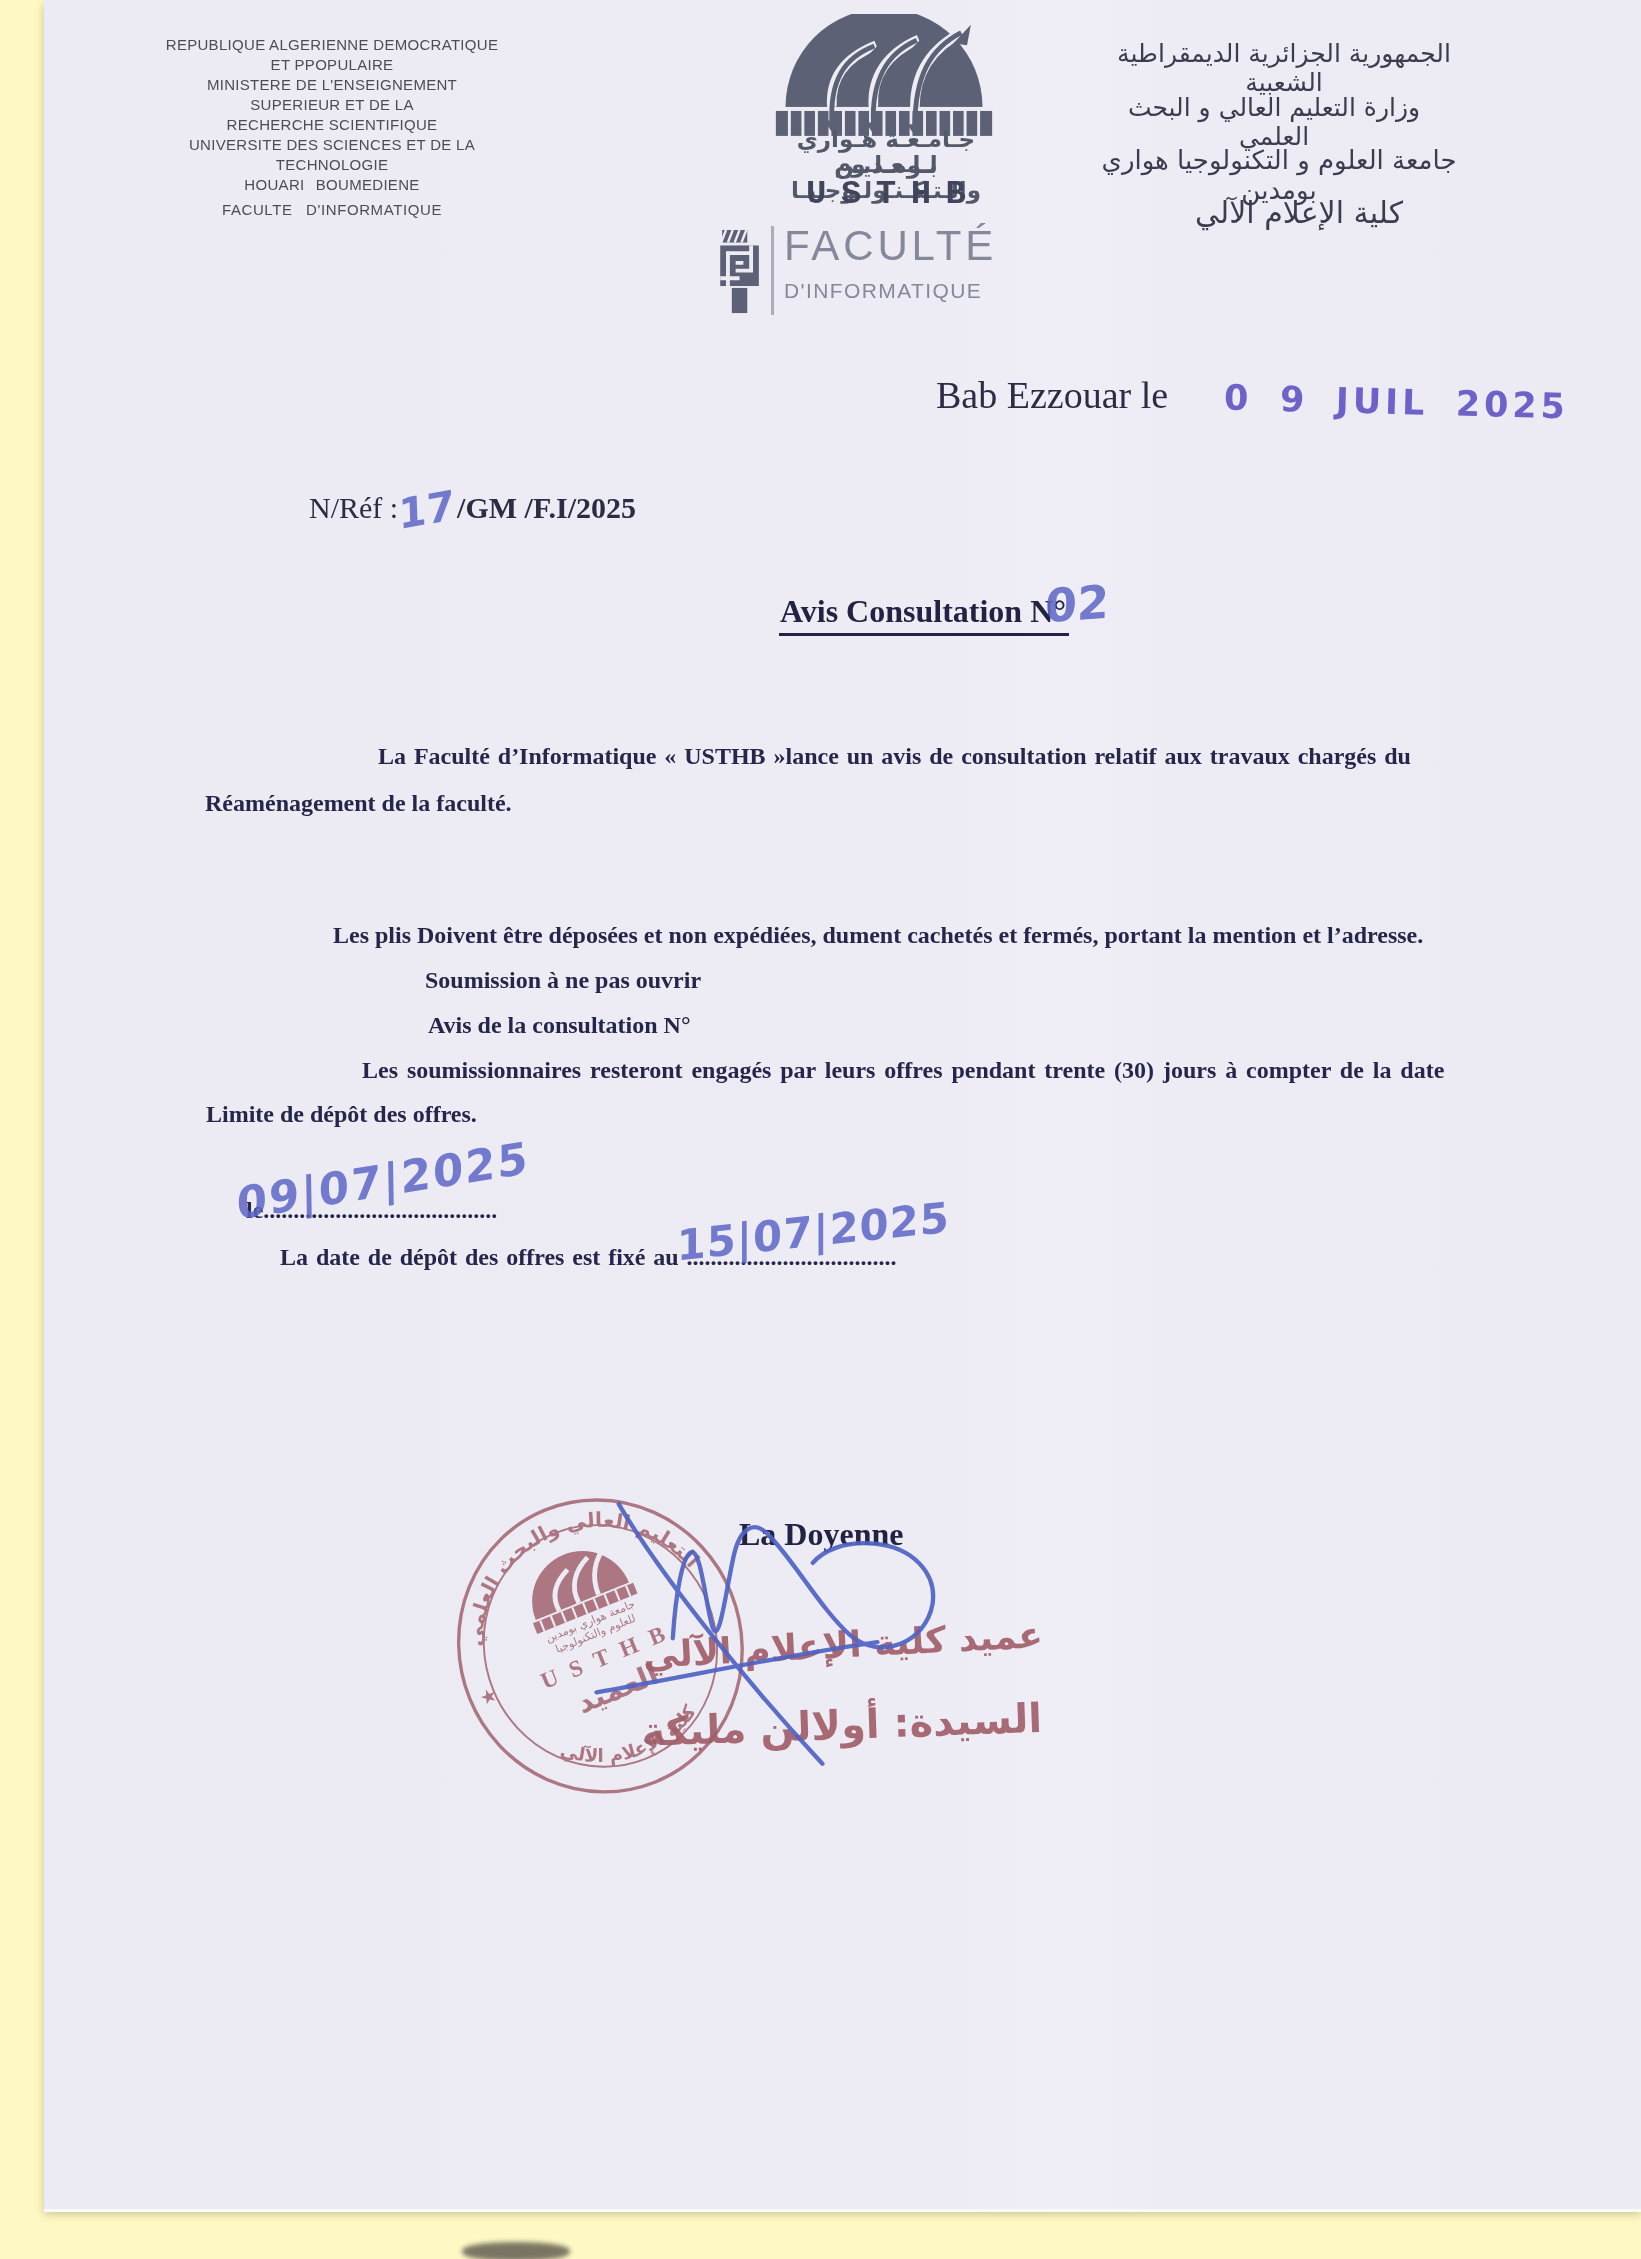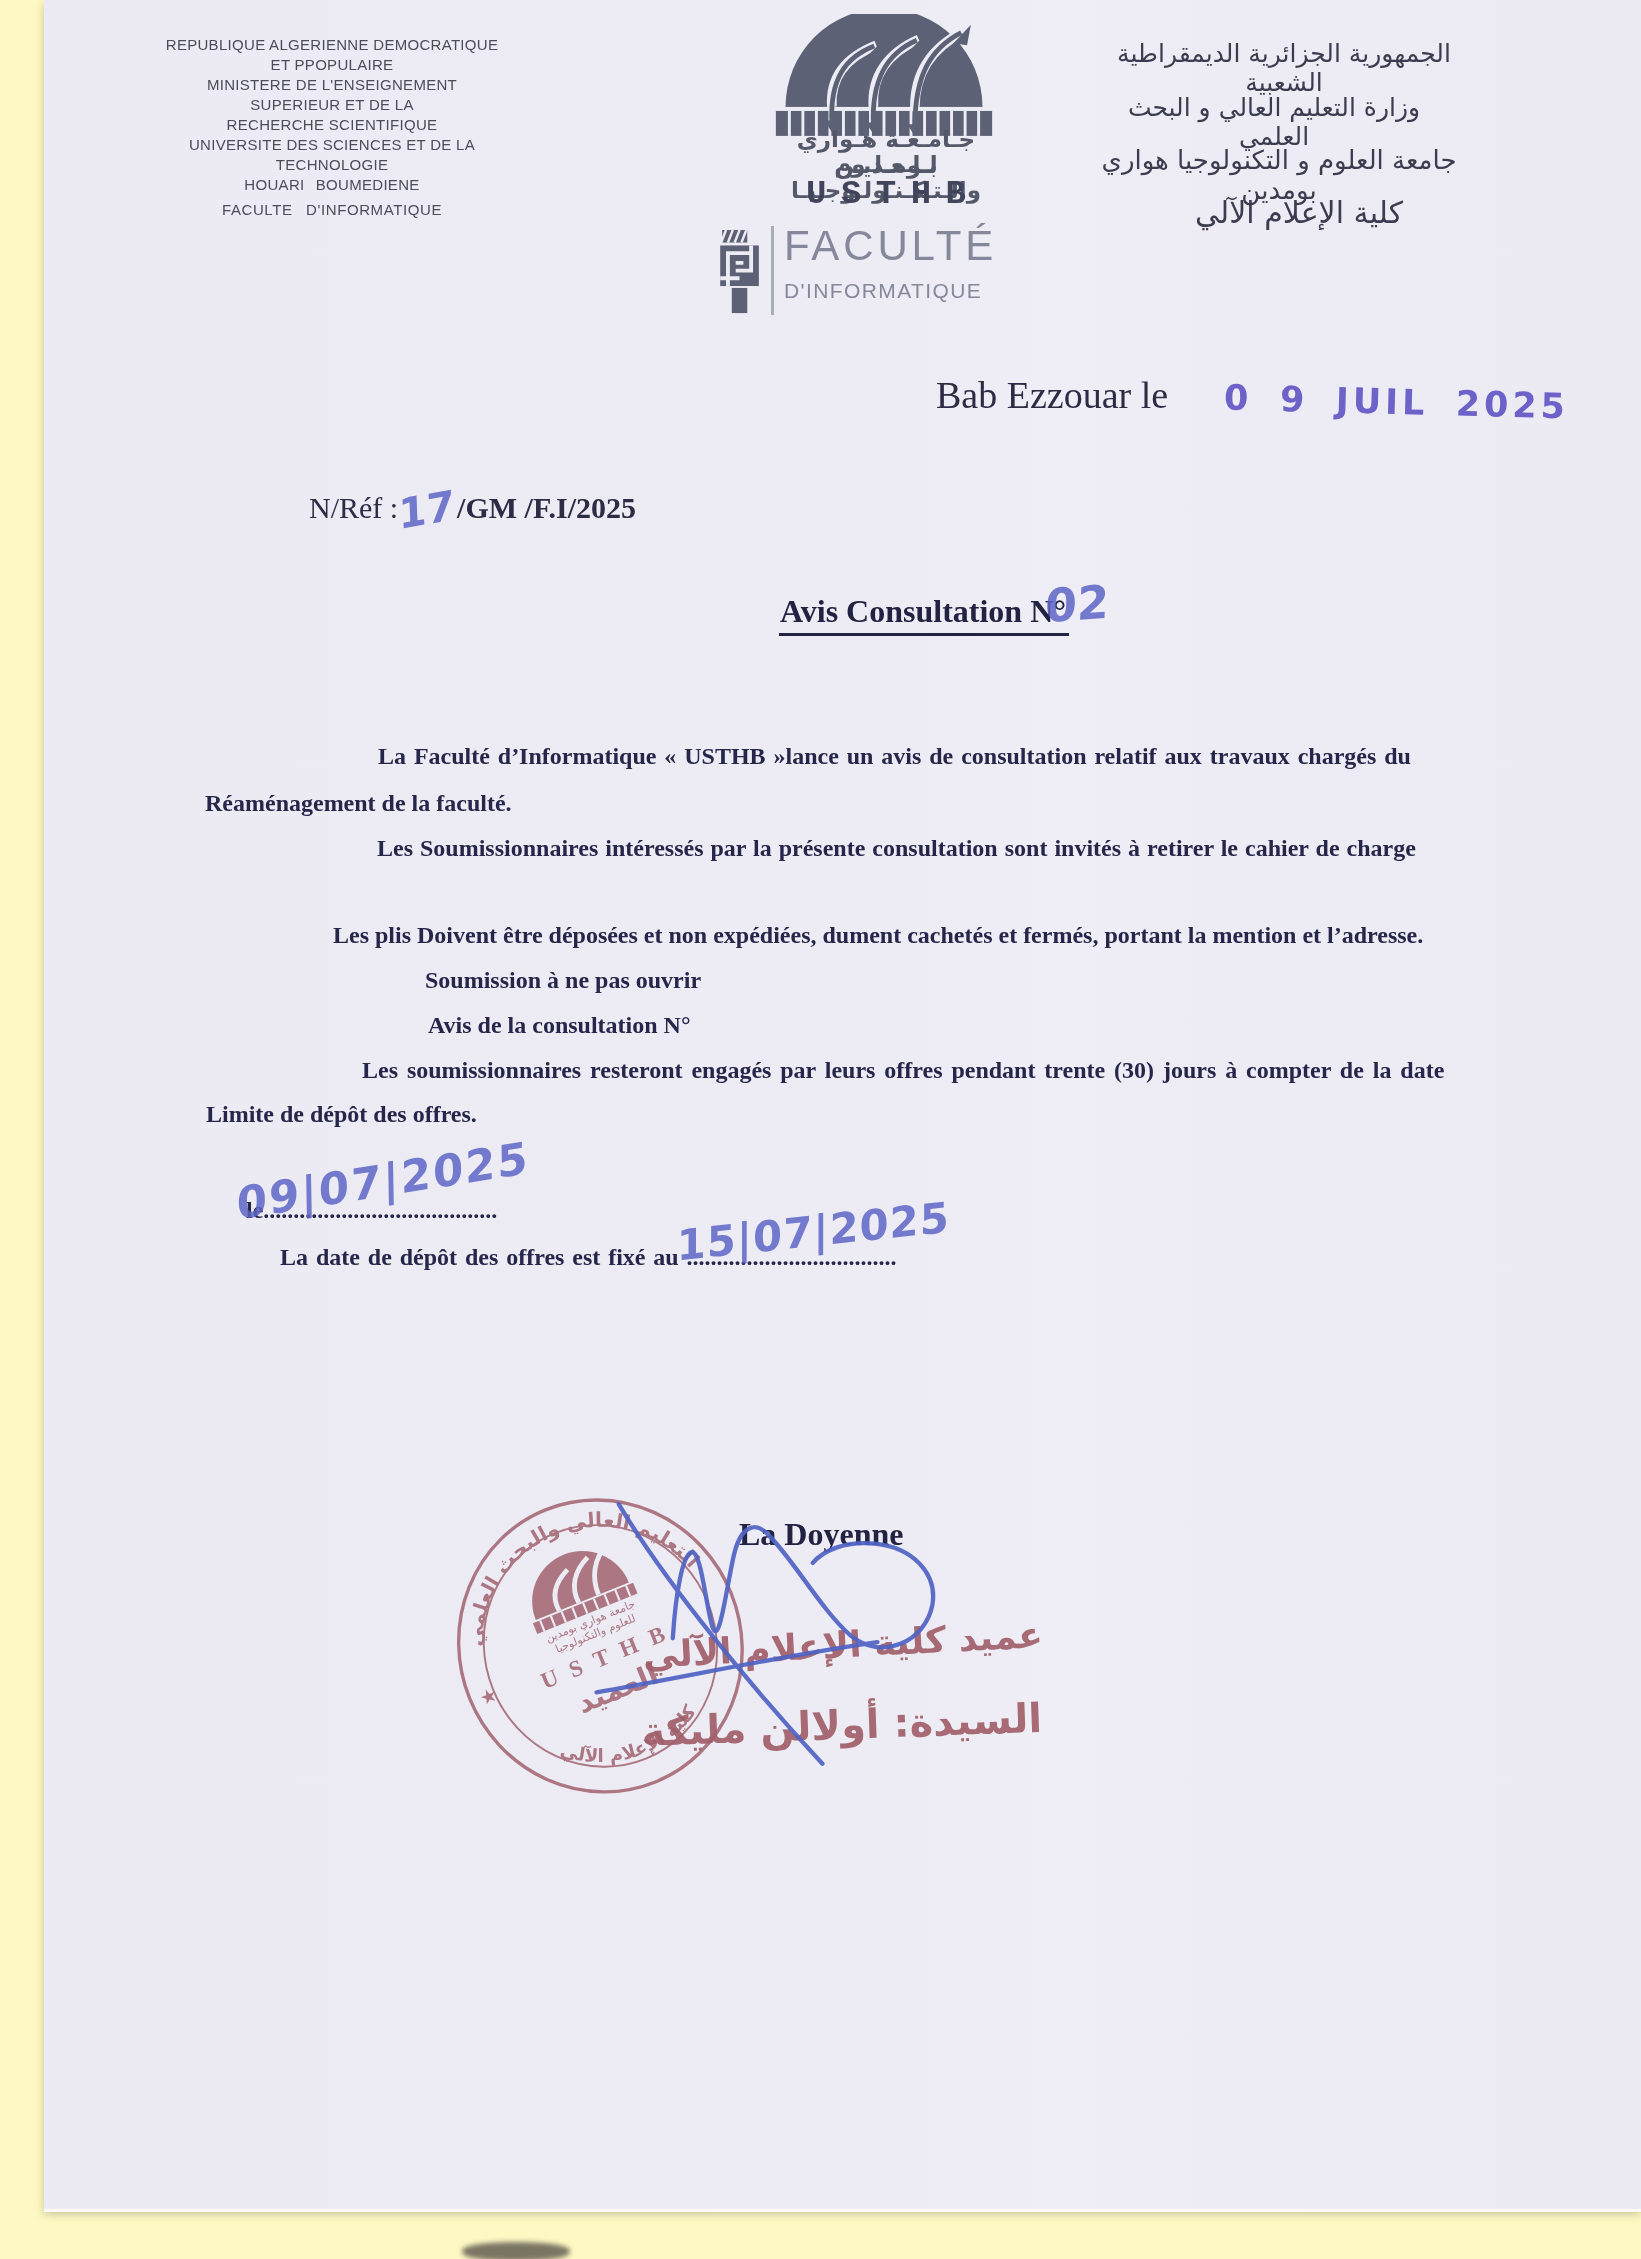--- a/index.html
+++ b/index.html
@@ -153,21 +153,20 @@
   <div class="place">Bab Ezzouar le</div>
   <div class="datestamp">0 9 JUIL 2025</div>
 
   <div class="refline"><span>N/Réf :</span><span class="hand ref-hand">17</span><span class="ref-num">/GM /F.I/2025</span></div>
 
   <div class="doc-title">Avis Consultation N°</div>
   <div class="hand title-hand">02</div>
 
   <div class="bl bl1">La Faculté d’Informatique « USTHB »lance un avis de consultation relatif aux travaux chargés du</div>
   <div class="bl bl2">Réaménagement de la faculté.</div>
-  <div class="bl bl3">Les Soumissionnaires intéressés par la présente consultation sont invités à retirer le cahier de charge</div>
   <div class="bl bl5">Les plis  Doivent être déposées et non expédiées, dument cachetés et fermés, portant la mention et l’adresse.</div>
   <div class="bl bl6">Soumission à ne pas ouvrir</div>
   <div class="bl bl7">Avis de la consultation N°</div>
   <div class="bl bl8">Les soumissionnaires resteront engagés par leurs offres pendant trente (30) jours à compter de la date</div>
   <div class="bl bl9">Limite de dépôt des offres.</div>
   <div class="bl bl11">le.......................................</div>
   <div class="bl bl12">La date de dépôt des offres est fixé au ...................................</div>
   <div class="hand date-hand1">09|07|2025</div>
   <div class="hand date-hand2">15|07|2025</div>
 

